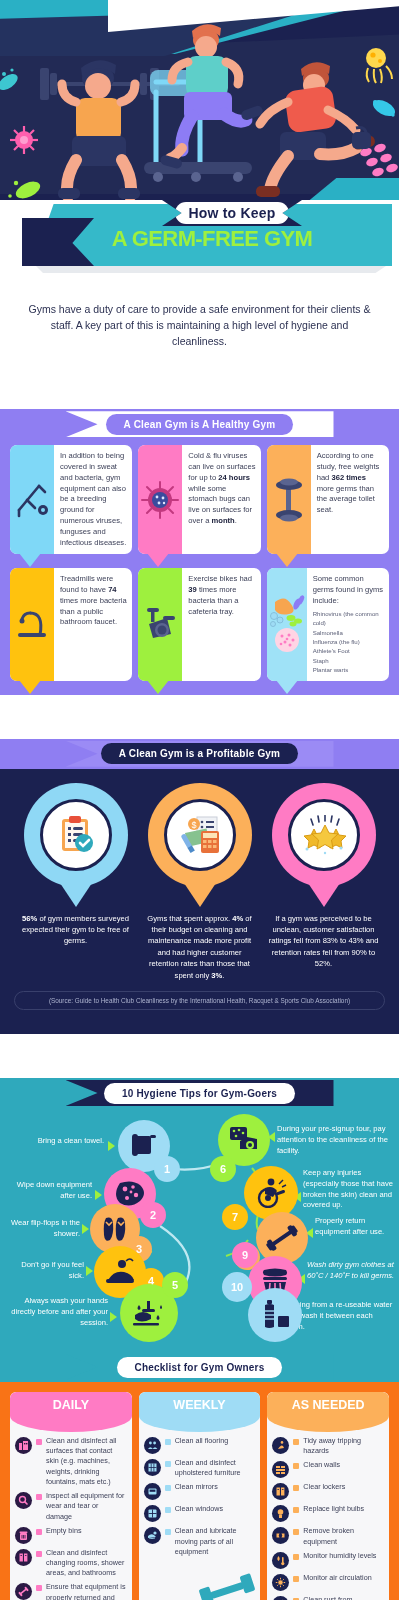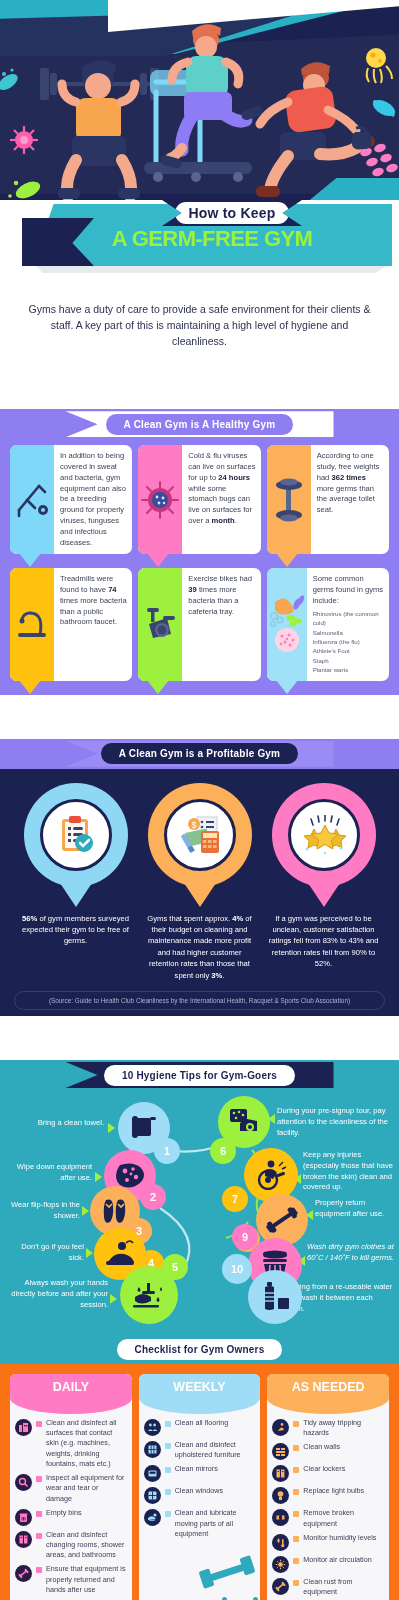--- a/index.html
+++ b/index.html
@@ -112,21 +112,21 @@
   .fcard .iconpane::after {
     content:""; position:absolute; left:9px; bottom:-13px;
     width:0; height:0; border-left:11px solid transparent;
     border-right:11px solid transparent; border-top:14px solid var(--tipc);
   }
   .fcard .body { padding:6px 5px 6px 6px; font-size:7.6px; line-height:1.42; color:#3b3f57; }
   .fcard .body b { color:#20243f; }
   .germlist { font-size:6.1px; line-height:1.55; color:#5b5f77; margin-top:2px; }
 
   
-  .sec-profit { background:#1b2150; padding-bottom:6px; }
+  .sec-profit { background:#1b2150; padding-bottom:24px; }
   .circles { display:flex; justify-content:center; gap:2px; padding:14px 8px 0; }
   .cwrap { position:relative; width:122px; display:flex; flex-direction:column; align-items:center; }
   .cring {
     width:104px; height:104px; border-radius:50%;
     display:flex; align-items:center; justify-content:center; position:relative;
   }
   .cinner {
     width:72px; height:72px; border-radius:50%; background:#ffffff;
     border:3px solid #1b2150; display:flex; align-items:center; justify-content:center;
   }
@@ -343,21 +343,21 @@
               <g stroke="#2b3563" stroke-width="2.6" fill="none" stroke-linecap="round">
                 <path d="M4 30 L24 6"></path>
                 <path d="M4 30 L4 36"></path>
                 <path d="M24 6 L30 12"></path>
                 <path d="M12 20 L20 28"></path>
               </g>
               <circle cx="28" cy="30" r="5" fill="#2b3563"></circle>
               <circle cx="28" cy="30" r="2" fill="#7fd8f7"></circle>
             </svg>
         </div>
-        <div class="body">In addition to being covered in sweat and bacteria, gym equipment can also be a breeding ground for properly viruses, funguses and infectious diseases.</div>
+        <div class="body">In addition to being covered in sweat and bacteria, gym equipment can also be a breeding ground for numerous viruses, funguses and infectious diseases.</div>
       </div>
 
       <div class="fcard">
         <div class="iconpane" style="background:#ff7bc4;--tipc:#ff7bc4">
           <svg width="38" height="38" viewBox="0 0 38 38">
               <g stroke="#c2387f" stroke-width="2" stroke-linecap="round">
                 <line x1="19" y1="1" x2="19" y2="7"></line>
                 <line x1="19" y1="31" x2="19" y2="37"></line>
                 <line x1="1" y1="19" x2="7" y2="19"></line>
                 <line x1="31" y1="19" x2="37" y2="19"></line>

